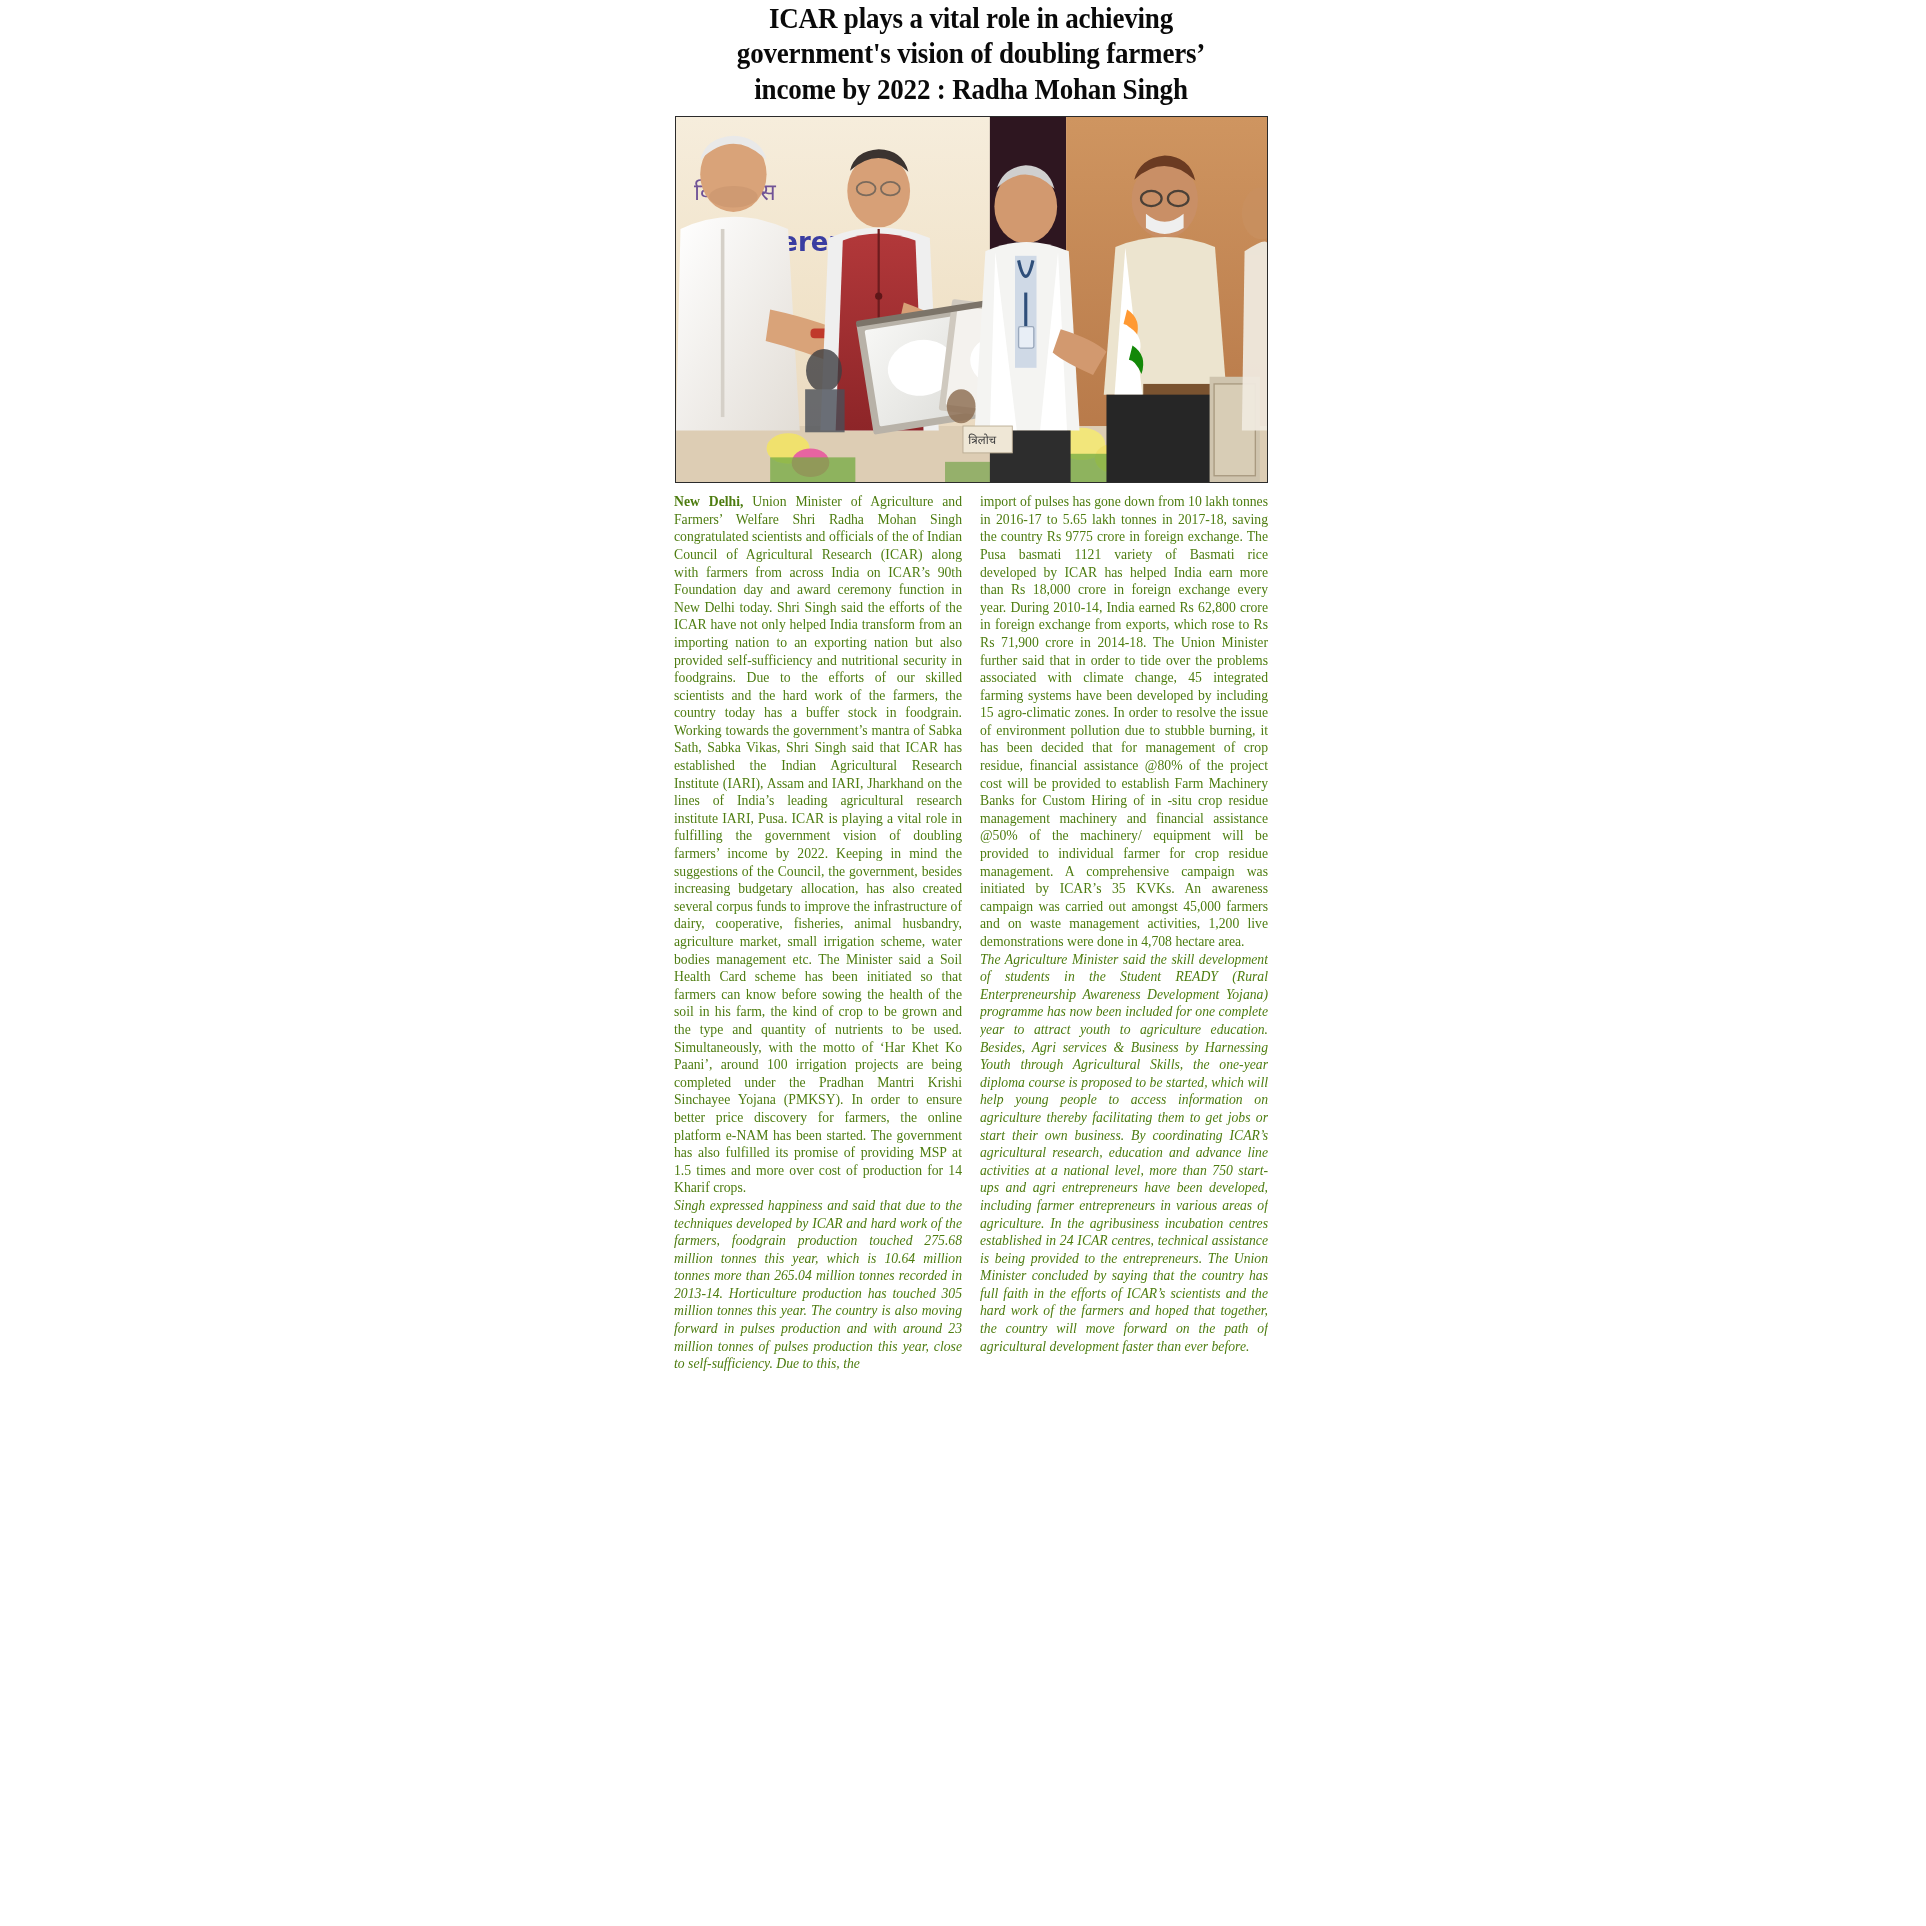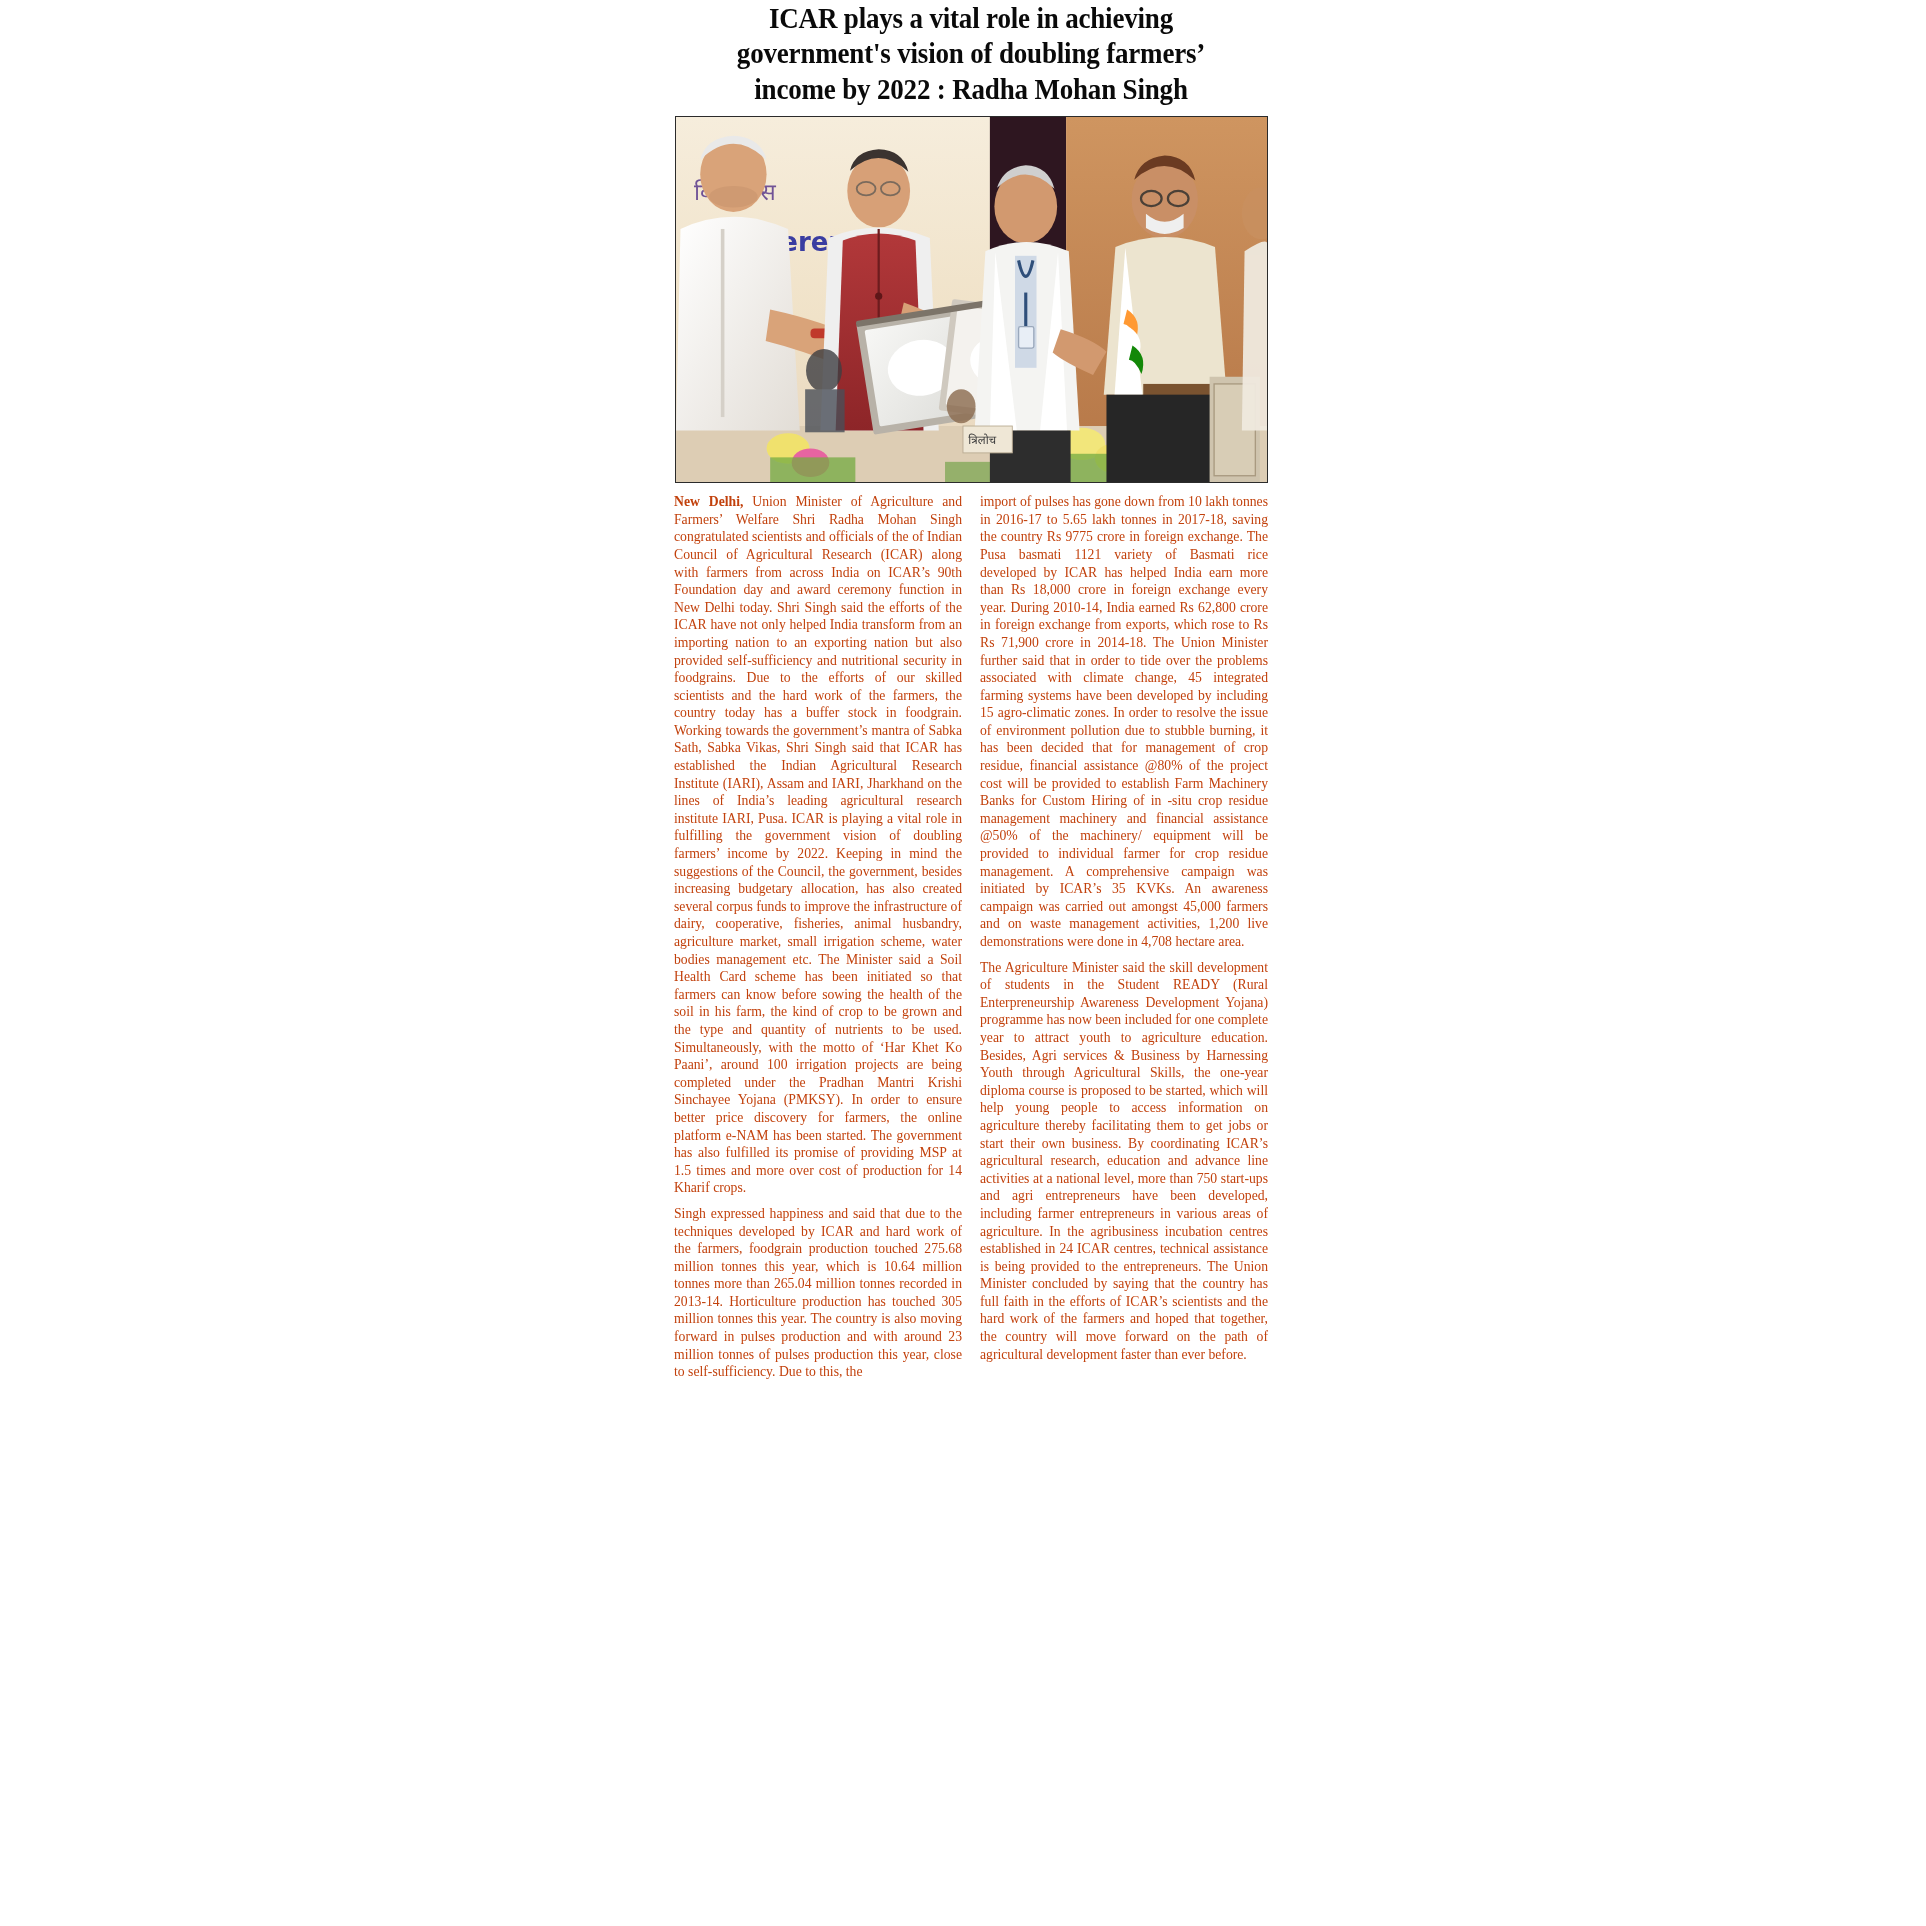--- a/index.html
+++ b/index.html
@@ -58,25 +58,25 @@
     gap: 18px;
     align-items: flex-start;
   }
   .col {
     width: 288px;
     font-size: 13.7px;
     line-height: 1.285;
     text-align: justify;
     text-justify: inter-word;
     hyphens: none;
-    color: #c2410c;
+    color: #4d7c0f;
     font-family: "Liberation Serif", "DejaVu Serif", serif;
   }
   .col p { margin: 0; text-indent: 0; }
-  .col p + p { margin-top: 8px; }
+  .col p + p { margin-top: 0px; font-style: italic; }
   .dateline { font-weight: bold; }
   .col-right { max-height: 1376px; overflow: hidden; }
   .col-left  { max-height: 1376px; overflow: hidden; }
 </style>
 </head>
 <body>
 
 <div class="clipping">
 
   <h1 class="headline">

